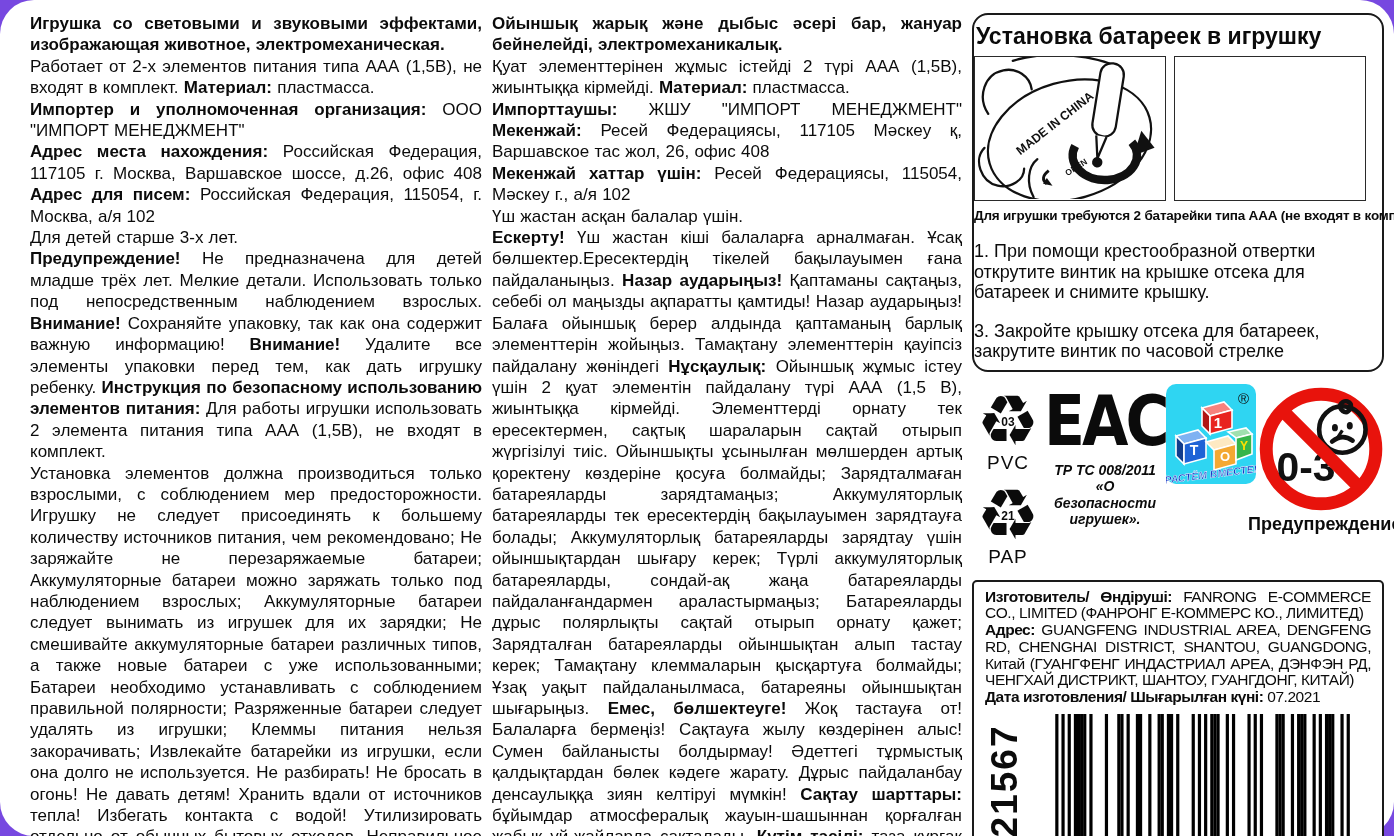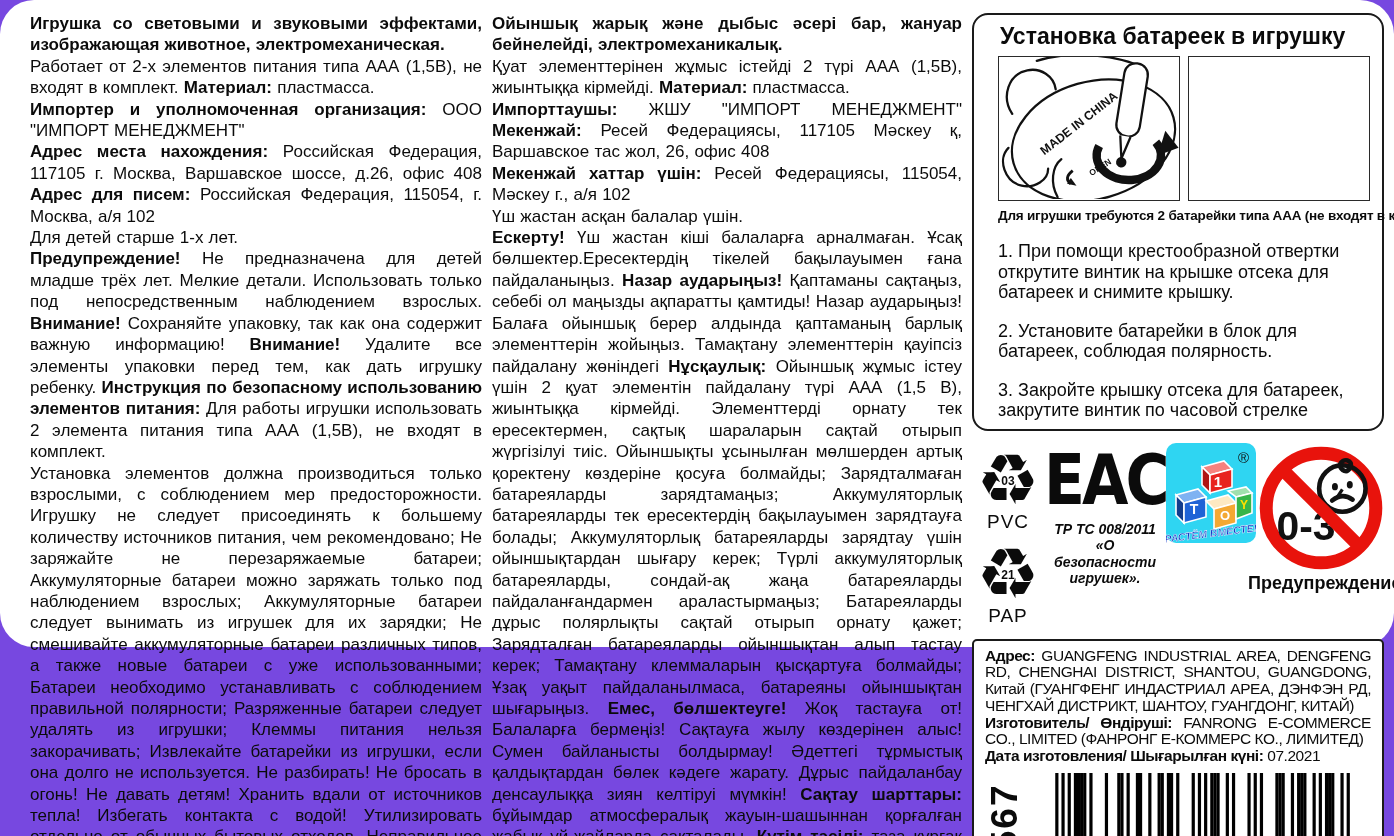--- a/index.html
+++ b/index.html
@@ -4,38 +4,38 @@
 <style>
   html,body{margin:0;padding:0;}
   body{
     width:1394px;height:836px;
     background:#7748e0;
     font-family:"Liberation Sans",sans-serif;
     color:#0b0b0b;
     overflow:hidden;
   }
   .label{
-    position:absolute;left:0;top:0;width:1394px;height:647px;
+    position:absolute;left:0;top:0;width:1394px;height:836px;
     background:#ffffff;border-radius:34px;
   }
   
   .col{position:absolute;top:13px;}
   .col-ru{left:30px;width:452px;}
   .col-kz{left:492px;width:470px;}
   .para{
     margin:0;font-size:17px;line-height:21.4px;text-align:justify;
     word-spacing:0.5px;
   }
   .para.lastloose{text-align:left;}
   .b{font-weight:bold;}
   
   .col-right{left:972px;width:412px;}
   .battery-box{
     border:2.5px solid #1a1a1a;border-radius:16px;
-    padding:6px 12px 8px 24px;background:#fff;
+    padding:6px 12px 8px 0;background:#fff;
   }
   .battery-title{font-size:23px;font-weight:bold;margin:2px 0 6px 2px;}
   .battery-images{display:flex;gap:8px;}
   .img-box{
     width:192px;height:145px;border:1.6px solid #2a2a2a;background:#fff;
     box-sizing:border-box;overflow:hidden;
   }
   .battery-note{
     font-size:13.5px;font-weight:bold;margin-top:7px;letter-spacing:-0.2px;
     white-space:nowrap;
@@ -83,21 +83,21 @@
 </head>
 <body>
 
 <div class="label">
 
   <div class="col col-ru">
     <p class="para"><span class="b">Игрушка со световыми и звуковыми эффектами, изображающая животное, электромеханическая.</span></p>
     <p class="para"><span>Работает от 2-х элементов питания типа ААА (1,5В), не входят в комплект. </span><span class="b">Материал:</span><span> пластмасса.</span></p>
     <p class="para"><span class="b">Импортер и уполномоченная организация:</span><span> ООО "ИМПОРТ МЕНЕДЖМЕНТ"</span></p>
     <p class="para"><span class="b">Адрес места нахождения:</span><span> Российская Федерация, 117105 г. Москва, Варшавское шоссе, д.26, офис 408  </span><span class="b">Адрес для писем:</span><span> Российская Федерация, 115054, г. Москва, а/я 102</span></p>
-    <p class="para lastloose"><span>Для детей старше 1-х лет.</span></p>
+    <p class="para lastloose"><span>Для детей старше 3-х лет.</span></p>
     <p class="para"><span class="b">Предупреждение!</span><span> Не предназначена для детей младше трёх лет. Мелкие детали. Использовать только под непосредственным наблюдением взрослых. </span><span class="b">Внимание!</span><span> Сохраняйте упаковку, так как она содержит важную информацию! </span><span class="b">Внимание!</span><span> Удалите все элементы упаковки перед тем, как дать игрушку ребенку. </span><span class="b">Инструкция по безопасному использованию элементов питания:</span><span> Для работы игрушки использовать 2 элемента питания типа ААА (1,5В), не входят в комплект.</span></p>
     <p class="para"><span>Установка элементов должна производиться только взрослыми, с соблюдением мер предосторожности. Игрушку не следует присоединять к большему количеству источников питания, чем рекомендовано; Не заряжайте не перезаряжаемые батареи; Аккумуляторные батареи можно заряжать только под наблюдением взрослых; Аккумуляторные батареи следует вынимать из игрушек для их зарядки; Не смешивайте аккумуляторные батареи различных типов, а также новые батареи с уже использованными; Батареи необходимо устанавливать с соблюдением правильной полярности; Разряженные батареи следует удалять из игрушки; Клеммы питания нельзя закорачивать; Извлекайте батарейки из игрушки, если она долго не используется. Не разбирать!  Не бросать в огонь! Не давать детям! Хранить вдали от источников тепла! Избегать контакта с водой! Утилизировать отдельно от обычных бытовых отходов. Неправильное использование может нанести вред здоровью! </span></p>
 
   </div>
 
   <div class="col col-kz">
     <p class="para"><span class="b">Ойыншық жарық және дыбыс әсері бар, жануар бейнелейді, электромеханикалық.</span></p>
     <p class="para"><span>Қуат элементтерінен жұмыс істейді 2 түрі ААА (1,5В), жиынтыққа кірмейді.  </span><span class="b">Материал:</span><span> пластмасса.</span></p>
     <p class="para"><span class="b">Импорттаушы:</span><span> ЖШУ "ИМПОРТ МЕНЕДЖМЕНТ" </span><span class="b">Мекенжай:</span><span> Ресей Федерациясы, 117105 Мәскеу қ, Варшавское тас жол, 26, офис 408</span></p>
     <p class="para"><span class="b">Мекенжай хаттар үшін:</span><span> Ресей Федерациясы, 115054, Мәскеу г., а/я 102</span></p>
@@ -130,21 +130,20 @@
             <polygon points="176,78 168,104 190,96" fill="#111"></polygon>
             <text x="98" y="126" transform="rotate(-33 98 126)" font-size="9" font-weight="bold" fill="#111">OPEN</text>
             <path d="M78,120 q-10,8 -2,14" fill="none" stroke="#111" stroke-width="3"></path>
             <polygon points="72,134 82,136 76,128" fill="#111"></polygon>
           </svg>
         </div>
         <div class="img-box"></div>
       </div>
       <div class="battery-note">Для игрушки требуются 2 батарейки типа ААА (не входят в комплект)</div>
       <div class="step">1. При помощи крестообразной отвертки открутите винтик на крышке отсека для батареек и снимите крышку.</div>
-      <div class="step">2. Установите батарейки в блок для батареек, соблюдая полярность.</div>
       <div class="step">3. Закройте крышку отсека для батареек, закрутите винтик по часовой стрелке</div>
     </div>
 
     <div class="cert-row">
       <div class="recycle-col">
         <div class="recycle">
           <div class="glyph">♻</div>
           <div class="num">03</div>
           <div class="lab">PVC</div>
         </div>
@@ -206,22 +205,22 @@
           <ellipse cx="101" cy="45" rx="3.2" ry="4" fill="#111"></ellipse>
           <path d="M93,50 l-4,6 l6,1" fill="none" stroke="#111" stroke-width="3.5"></path>
           <text x="22" y="104" font-size="44" font-weight="bold" fill="#111">0-3</text>
           <line x1="27" y1="27" x2="113" y2="113" stroke="#e8130c" stroke-width="14"></line>
         </svg>
         <div class="age-caption">Предупреждение</div>
       </div>
     </div>
 
     <div class="mfr-box">
+      <p class="mfr-para"><span class="b">Изготовитель/ Өндіруші:</span><span> FANRONG E-COMMERCE CO., LIMITED (ФАНРОНГ Е-КОММЕРС КО., ЛИМИТЕД)</span></p>
       <p class="mfr-para"><span class="b">Адрес:</span><span> GUANGFENG INDUSTRIAL AREA, DENGFENG RD, CHENGHAI DISTRICT, SHANTOU, GUANGDONG, Китай (ГУАНГФЕНГ ИНДАСТРИАЛ АРЕА, ДЭНФЭН РД, ЧЕНГХАЙ ДИСТРИКТ, ШАНТОУ, ГУАНГДОНГ, КИТАЙ)</span></p>
-      <p class="mfr-para"><span class="b">Изготовитель/ Өндіруші:</span><span> FANRONG E-COMMERCE CO., LIMITED (ФАНРОНГ Е-КОММЕРС КО., ЛИМИТЕД)</span></p>
       <p class="mfr-para"><span class="b">Дата изготовления/ Шығарылған күні:</span><span> 07.2021</span></p>
       <div class="barcode-row">
         <div class="barcode-code">T21567</div>
         <div class="barcode">
           <svg id="barcode-svg" width="295" height="156" fill="#000" viewBox="0 0 294.5 156">
               <rect x="0.00" y="0" width="3.2" height="156"></rect>
               <rect x="6.20" y="0" width="3.2" height="156"></rect>
               <rect x="12.40" y="0" width="3.2" height="122"></rect>
               <rect x="18.60" y="0" width="3.2" height="122"></rect>
               <rect x="21.70" y="0" width="3.2" height="122"></rect>

